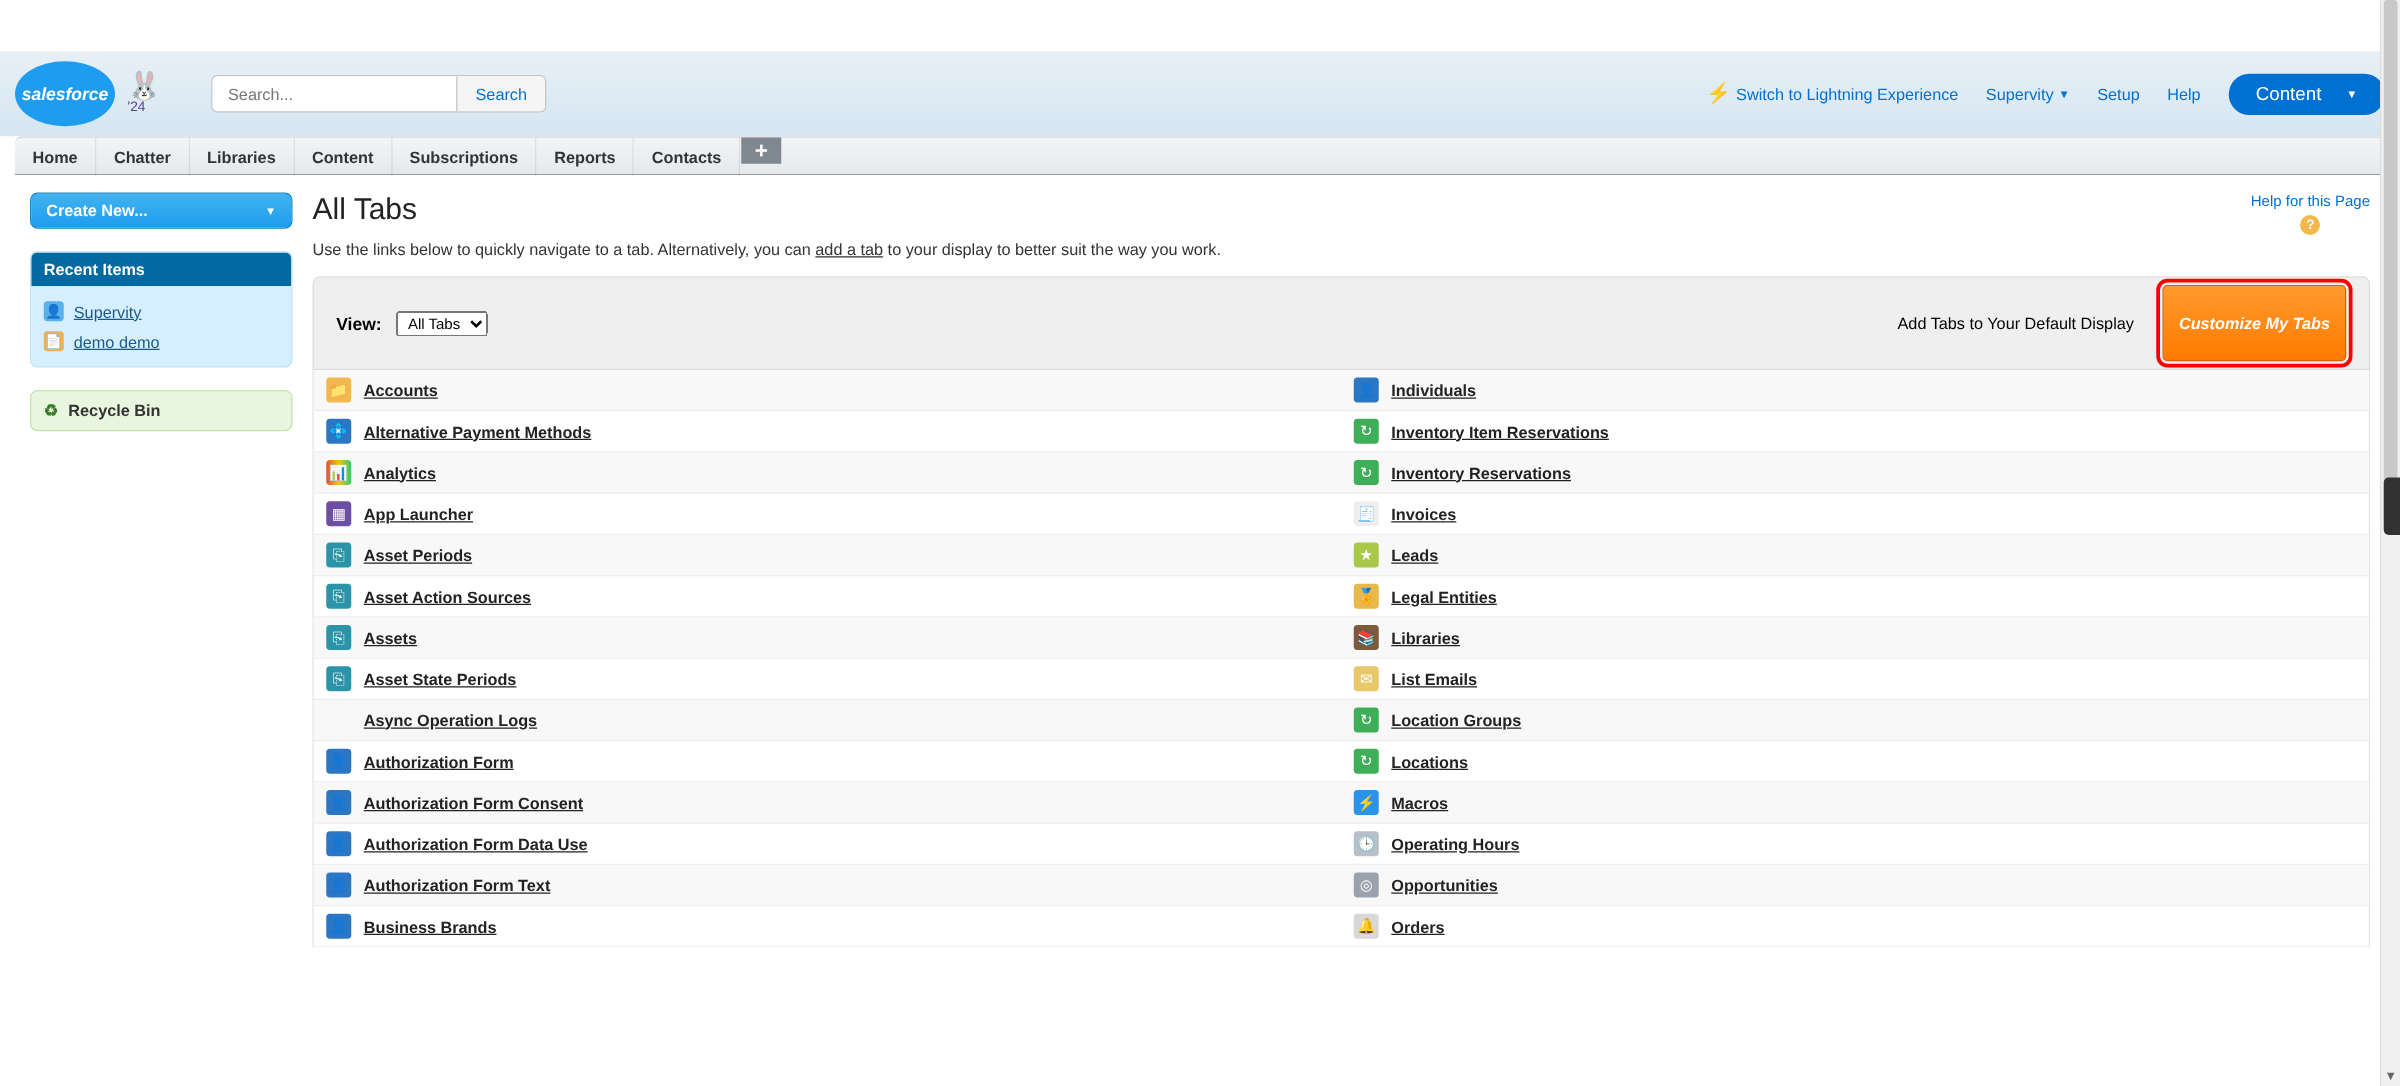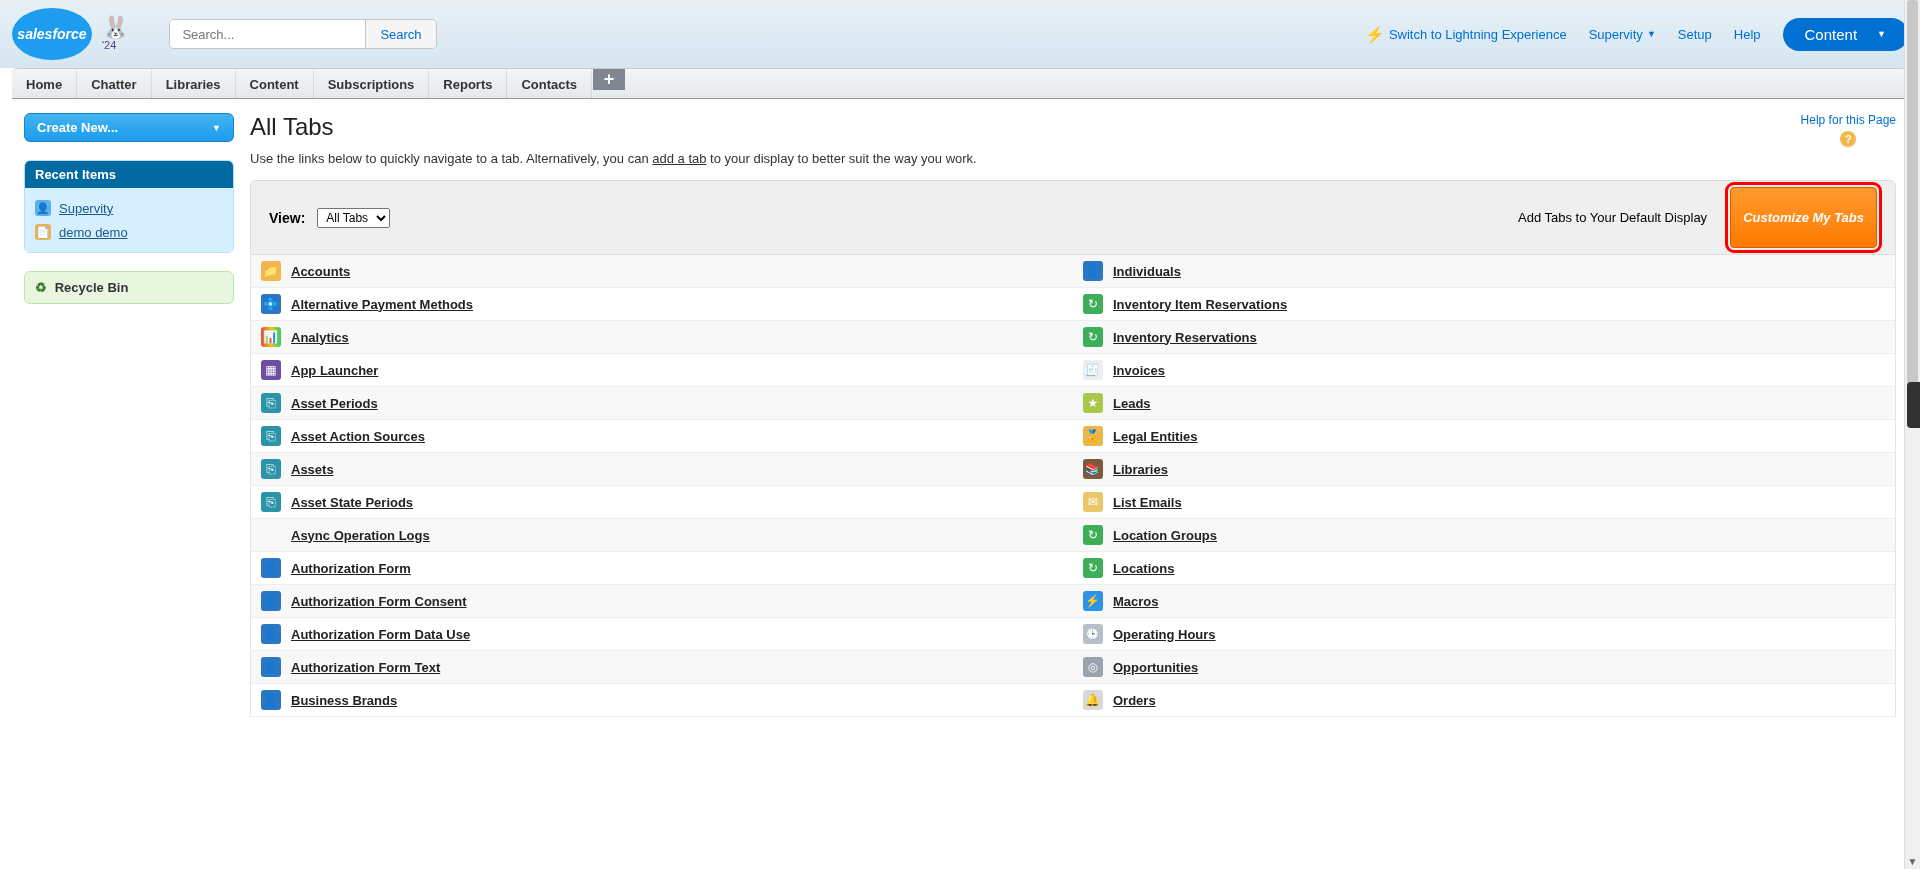--- a/index.html
+++ b/index.html
@@ -1,18 +1,18 @@
 <!DOCTYPE html>
 <html><head>
 <meta charset="utf-8">
 <style>
   * { box-sizing: border-box; margin: 0; padding: 0; }
   body { font-family: Arial, Helvetica, sans-serif; font-size: 13px; background: #fff; overflow-x: hidden; }
   
-  .header-bar { background: linear-gradient(#e8f0f6, #d5e6f2); height: 68px; display: flex; align-items: center; padding: 0 12px; }
+  .header-bar { background: linear-gradient(#e8f0f6, #d5e6f2); height: 68px; display: flex; align-items: center; padding: 0 12px; margin-top: 41px; }
   .logo-cloud { width: 80px; height: 52px; background: #1e9cef; border-radius: 40px/26px; display: flex; align-items: center; justify-content: center; color: white; font-weight: bold; font-size: 14px; font-style: italic; margin-right: 10px; }
   .mascot { font-size: 11px; color: #5a3e8e; margin-right: 40px; position: relative; }
   .mascot::before { content:"🐰"; font-size:22px; display:block; line-height:1; }
   .search-wrap { display:flex; align-items:center; background:#fff; border:1px solid #c5c5c5; border-radius:5px; height:30px; overflow:hidden; }
   .search-input { border:none; padding:0 12px; width:195px; height:100%; outline:none; font-size:13px;}
   .search-btn { border:none; border-left:1px solid #c5c5c5; background:#f5f5f5; color:#0070d2; height:100%; padding:0 14px; font-size:13px; cursor:pointer; }
   .header-right { margin-left:auto; display:flex; align-items:center; gap:22px; }
   .hr-link { color:#0070d2; text-decoration:none; font-size:13px; cursor:pointer; display:flex; align-items:center; gap:4px;}
   .bolt-icon { color:#f2b84b; font-size:16px;}
   .caret { font-size:9px; color:#0070d2; }

